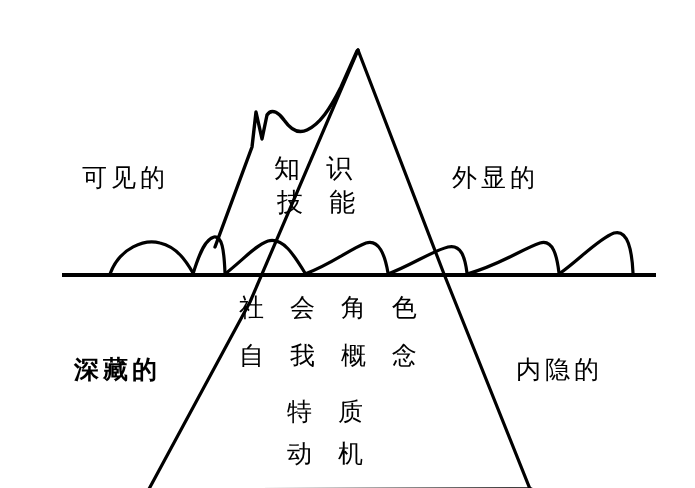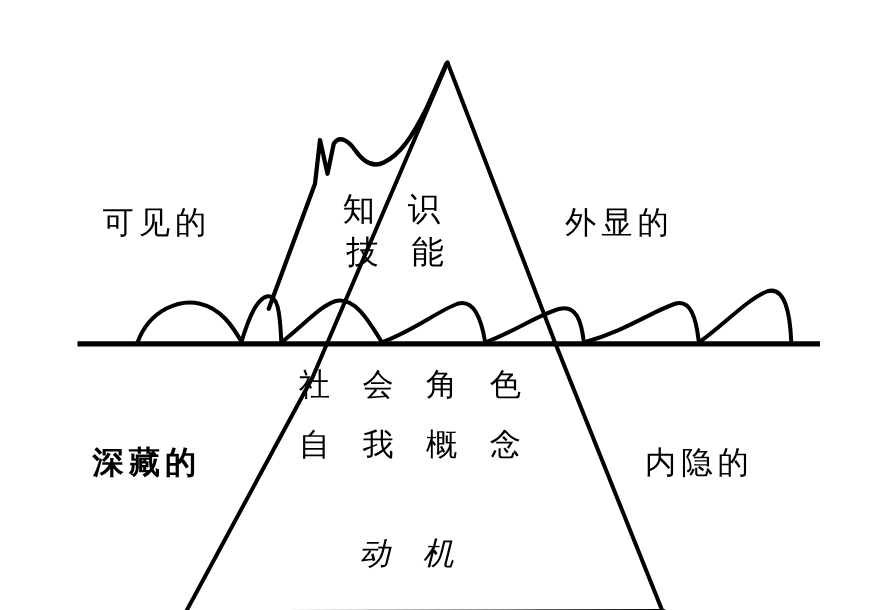--- a/index.html
+++ b/index.html
@@ -53,21 +53,21 @@
   #lbl-explicit  { left: 452px; top: 148px; }
   #lbl-hidden    { left: 74px;  top: 340px; font-weight: bold; }
   #lbl-implicit  { left: 516px; top: 340px; }
 
   #lbl-knowledge { left: 274px; top: 138px; }
   #lbl-skill     { left: 277px; top: 172px; }
 
   #lbl-role      { left: 239px; top: 278px; }
   #lbl-self      { left: 239px; top: 326px; }
   #lbl-trait     { left: 287px; top: 382px; }
-  #lbl-motive    { left: 287px; top: 413px; font-style: italic; }
+  #lbl-motive    { left: 287px; top: 424px; }
 </style>
 </head>
 <body>
 
 <div id="stage">
 
   <svg id="iceberg" viewBox="0 0 695 488">
 
     <g fill="none" stroke="#000000" stroke-width="3.2" stroke-linecap="round" stroke-linejoin="round">
       <path d="M 358 33 L 250 285 L 149 472"></path>
@@ -128,16 +128,17 @@
   <div class="label side-label" id="lbl-implicit">内隐的</div>
 
   <div class="label core-label" id="lbl-knowledge">知 识</div>
 
   <div class="label core-label" id="lbl-skill">技 能</div>
 
   <div class="label deep-label" id="lbl-role">社 会 角 色</div>
 
   <div class="label deep-label" id="lbl-self">自 我 概 念</div>
 
+  <div class="label deep-label" id="lbl-trait">特 质</div>
 
   <div class="label deep-label" id="lbl-motive">动 机</div>
 
 </div>
 
 </body></html>

